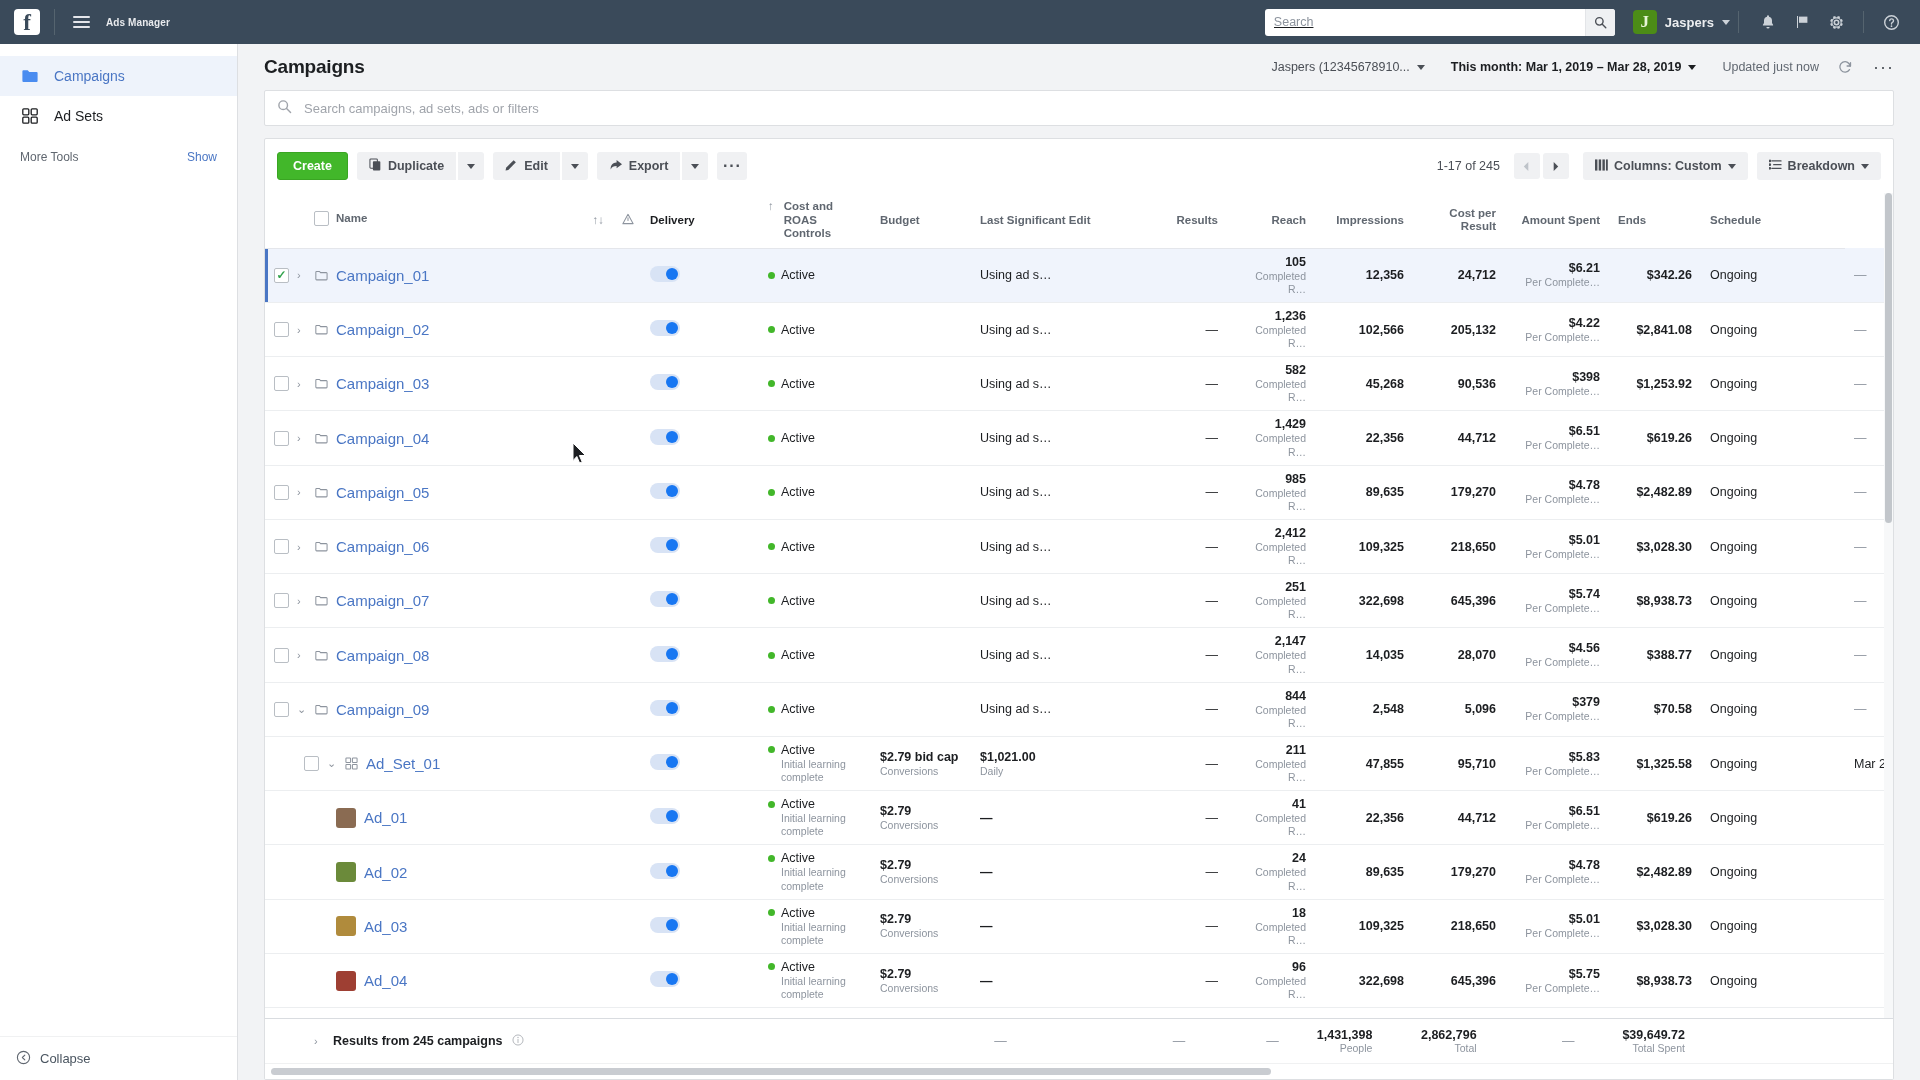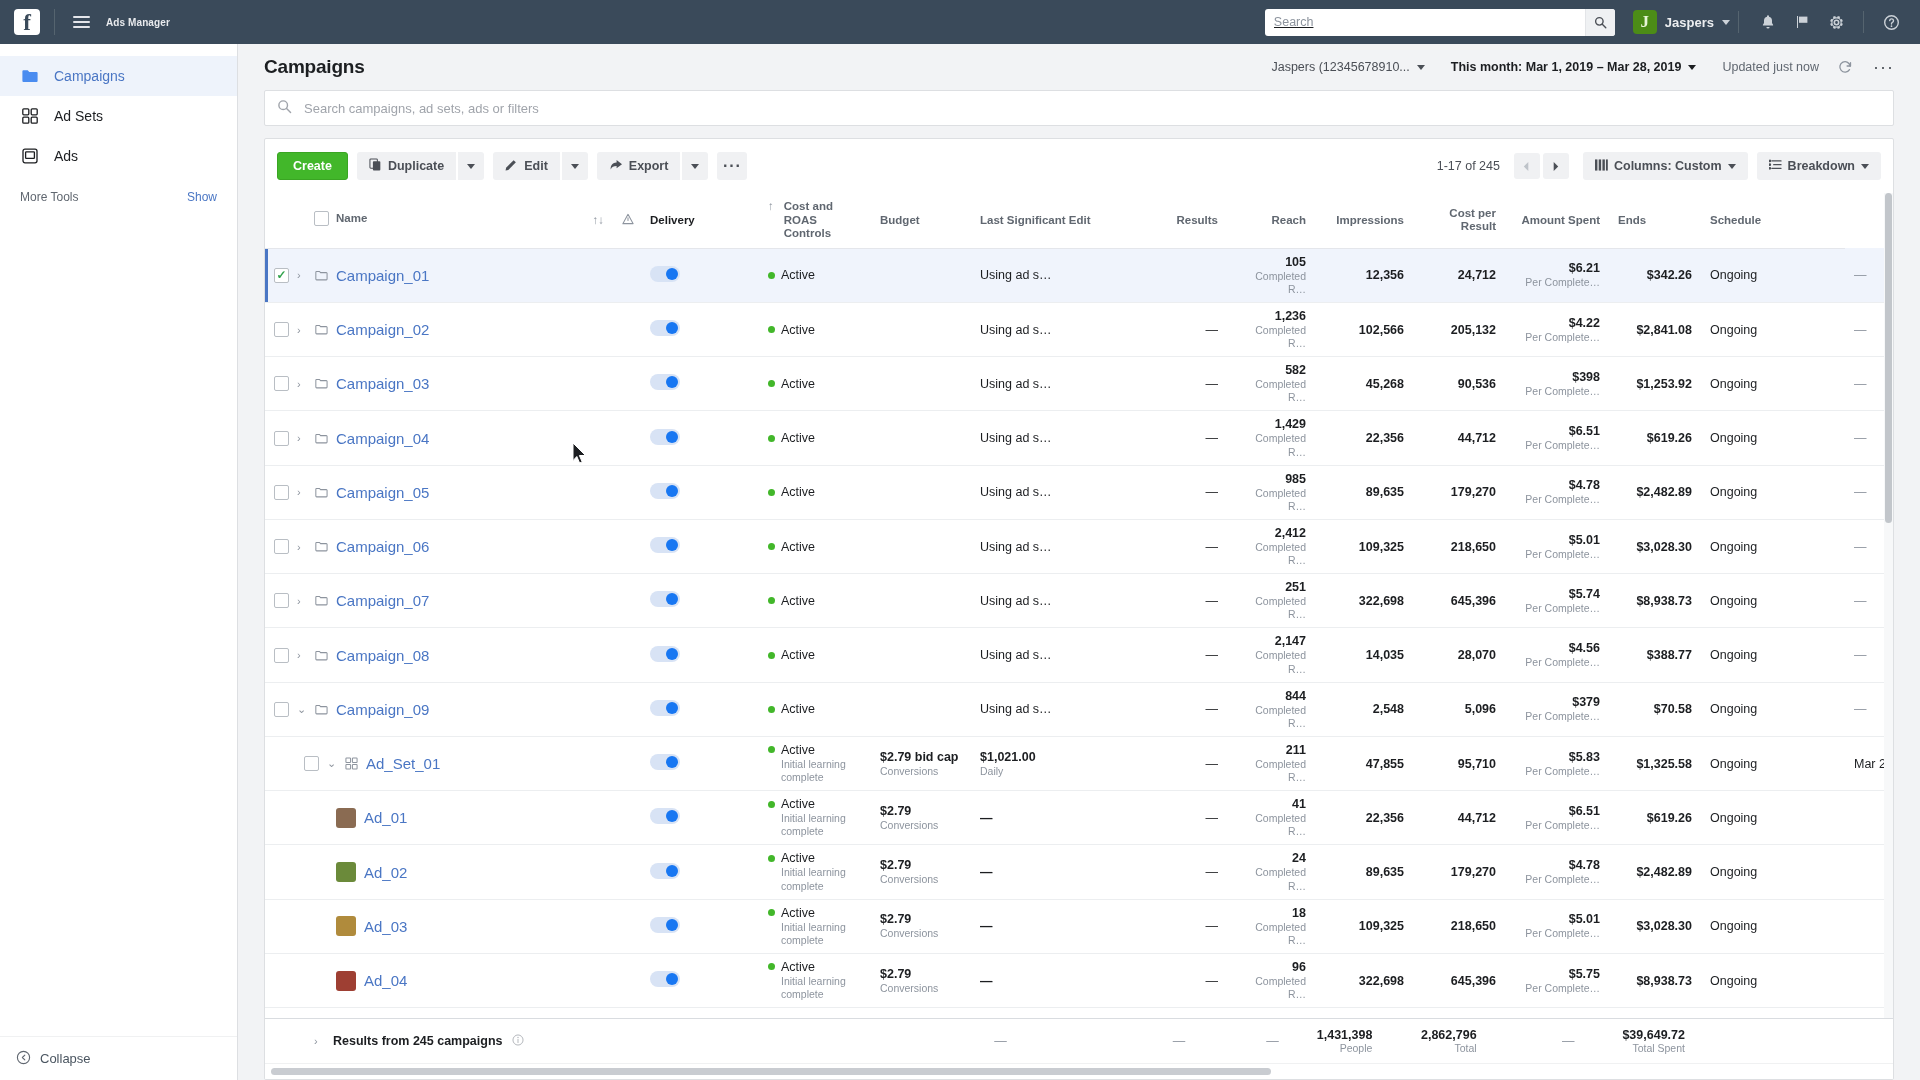--- a/index.html
+++ b/index.html
@@ -287,29 +287,20 @@
           <svg width="18" height="18" viewBox="0 0 18 18" fill="none" stroke="#1c1e21" stroke-width="1.3">
             <rect x="1.8" y="1.8" width="6" height="6" rx="1"></rect>
             <rect x="10.2" y="1.8" width="6" height="6" rx="1"></rect>
             <rect x="1.8" y="10.2" width="6" height="6" rx="1"></rect>
             <rect x="10.2" y="10.2" width="6" height="6" rx="1"></rect>
           </svg>
         </span>
         <span class="side-label">Ad Sets</span>
       </div>
 
-      <div class="side-item">
-        <span class="side-ico">
-          <svg width="18" height="18" viewBox="0 0 18 18" fill="none" stroke="#1c1e21" stroke-width="1.3">
-            <rect x="2" y="2.2" width="14" height="13.6" rx="2"></rect>
-            <rect x="4.6" y="4.8" width="8.8" height="6.6" rx=".6"></rect>
-          </svg>
-        </span>
-        <span class="side-label">Ads</span>
-      </div>
 
       <div class="more-tools">
         <span>More Tools</span>
         <span class="show-link">Show</span>
       </div>
     </div>
 
     <div class="collapse-row">
       <span>
         <svg width="15" height="15" viewBox="0 0 16 16" fill="none" stroke="#606770" stroke-width="1.2">

